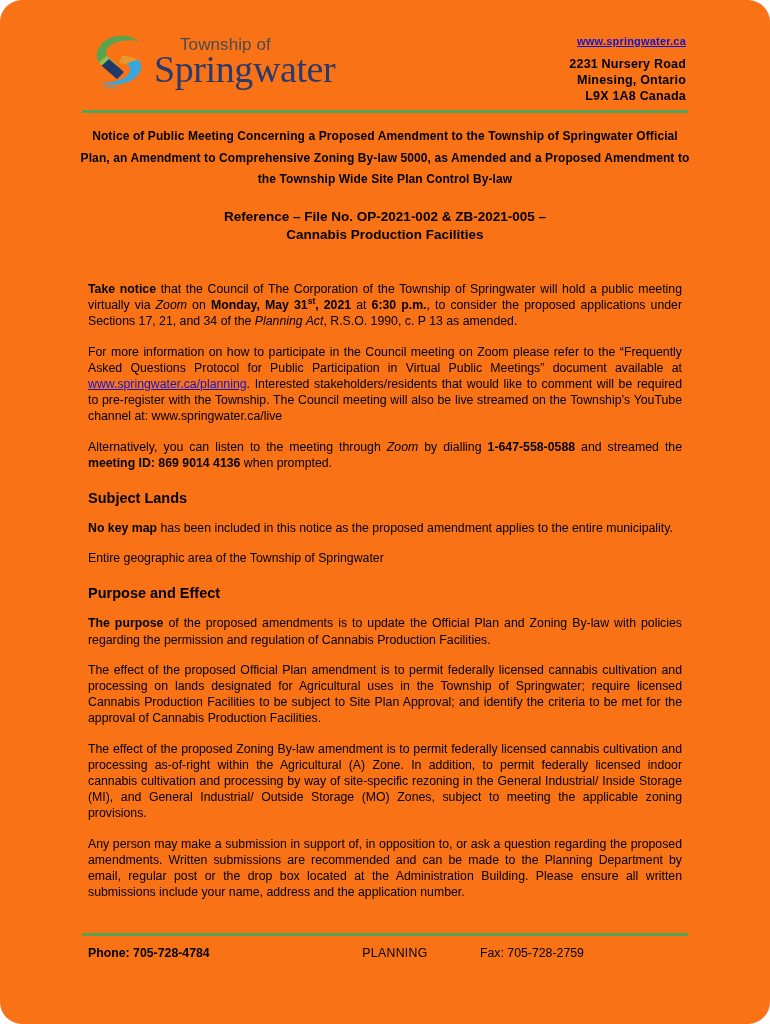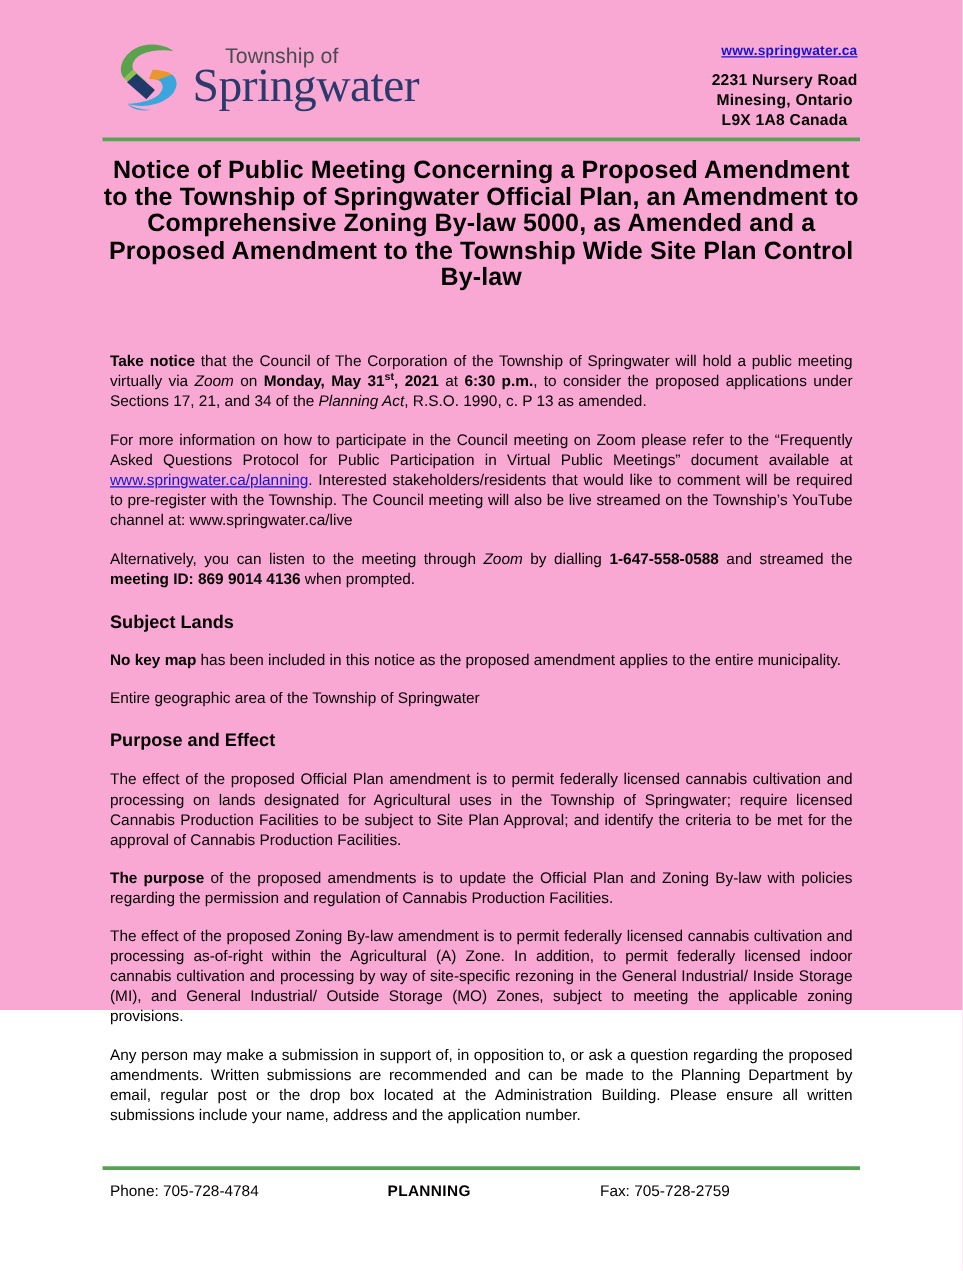--- a/index.html
+++ b/index.html
@@ -11,23 +11,24 @@
   body {
     width: 770px;
     height: 1024px;
     font-family: "Liberation Sans", sans-serif;
     color: #000000;
     overflow: hidden;
   }
   .page {
     position: relative;
     width: 770px;
-    height: 808px;
-    background: #f9a8d4;
+    height: 1024px;
+    background: #f97316;
     box-sizing: border-box;
+    border-radius: 22px;
   }
 
   
   .header {
     position: absolute;
     left: 0; top: 0;
     width: 770px;
     height: 108px;
     display: flex;
     align-items: flex-start;
@@ -71,21 +72,21 @@
     letter-spacing: .2px;
   }
   .addr-url {
     color: #1414d0;
     text-decoration: underline;
     display: block;
     margin-bottom: 7px;
     font-size: 11px;
     font-weight: bold;
   }
-  .addr-line { display: block; text-align: center; }
+  .addr-line { display: block; }
 
   
   .rule {
     position: absolute;
     left: 82px;
     width: 606px;
     height: 3px;
     background: #56a356;
   }
   .rule-top { top: 110px; }
@@ -93,21 +94,21 @@
 
   
   .titles {
     position: absolute;
     left: 78px;
     top: 126px;
     width: 614px;
     text-align: center;
   }
   .doc-title {
-    font-size: 20px;
+    font-size: 12px;
     font-weight: bold;
     line-height: 21.5px;
     letter-spacing: .1px;
     margin: 0;
   }
   .doc-subtitle {
     font-size: 13.5px;
     font-weight: bold;
     line-height: 18px;
     margin: 0;
@@ -148,23 +149,23 @@
     position: absolute;
     left: 88px;
     top: 946px;
     width: 598px;
     display: flex;
     align-items: flex-start;
     font-size: 12.3px;
     line-height: 15px;
   }
   .foot-left { width: 222px; text-align: left; }
-  .foot-mid { width: 170px; text-align: left; font-weight: bold; letter-spacing: .3px; }
+  .foot-mid { width: 170px; text-align: center; font-weight: normal; letter-spacing: .3px; }
   .foot-right { flex: 1; }
-  .foot-sub { display: block; }
+  .foot-sub { display: block; font-weight: bold; }
 </style>
 </head>
 <body>
 
 <div class="page">
 
   <div class="header">
 
     <div class="logo-block">
       <svg class="logo-mark" viewBox="0 0 100 100">
@@ -186,41 +187,45 @@
       <span class="addr-line">2231 Nursery Road</span>
       <span class="addr-line">Minesing, Ontario</span>
       <span class="addr-line">L9X 1A8 Canada</span>
     </div>
   </div>
 
   <div class="rule rule-top"></div>
 
   <div class="titles">
     <h1 class="doc-title">Notice of Public Meeting Concerning a Proposed Amendment to the Township of Springwater Official Plan, an Amendment to Comprehensive Zoning By-law 5000, as Amended and a Proposed Amendment to the Township Wide Site Plan Control By-law</h1>
+    <div class="doc-subtitle">
+      <span>Reference – File No. OP-2021-002 &amp; ZB-2021-005 –</span><br>
+      <span>Cannabis Production Facilities</span>
+    </div>
   </div>
 
   <div class="body-area">
 
     <p class="para"><span class="b">Take notice</span><span> that the Council of The Corporation of the Township of Springwater will hold a public meeting virtually via </span><span class="i">Zoom</span><span> on </span><span class="b nowrap"><span>Monday, May 31</span><sup>st</sup><span>, 2021</span></span><span> at </span><span class="b">6:30 p.m.</span><span>, to consider the proposed applications under Sections 17, 21, and 34 of the </span><span class="i">Planning Act</span><span>, R.S.O. 1990, c. P 13 as amended.</span></p>
 
     <p class="para"><span>For more information on how to participate in the Council meeting on Zoom please refer to the “Frequently Asked Questions Protocol for Public Participation in Virtual Public Meetings” document available at </span><a class="lnk" href="#">www.springwater.ca/planning</a><span>. Interested stakeholders/residents that would like to comment will be required to pre-register with the Township. The Council meeting will also be live streamed on the Township’s YouTube channel at: www.springwater.ca/live</span></p>
 
     <p class="para"><span>Alternatively, you can listen to the meeting through </span><span class="i">Zoom</span><span> by dialling </span><span class="b nowrap">1-647-558-0588</span><span> and streamed the </span><span class="b">meeting ID: 869 9014 4136</span><span> when prompted.</span></p>
 
     <h2 class="sec-head">Subject Lands</h2>
 
     <p class="para"><span class="b">No key map</span><span> has been included in this notice as the proposed amendment applies to the entire municipality.</span></p>
 
     <p class="para">Entire geographic area of the Township of Springwater</p>
 
     <h2 class="sec-head">Purpose and Effect</h2>
 
+    <p class="para"><span class="b">The purpose</span><span> of the proposed amendments is to update the Official Plan and Zoning By-law with policies regarding the permission and regulation of Cannabis Production Facilities.</span></p>
+
     <p class="para">The effect of the proposed Official Plan amendment is to permit federally licensed cannabis cultivation and processing on lands designated for Agricultural uses in the Township of Springwater; require licensed Cannabis Production Facilities to be subject to Site Plan Approval; and identify the criteria to be met for the approval of Cannabis Production Facilities.</p>
-
-    <p class="para"><span class="b">The purpose</span><span> of the proposed amendments is to update the Official Plan and Zoning By-law with policies regarding the permission and regulation of Cannabis Production Facilities.</span></p>
 
     <p class="para">The effect of the proposed Zoning By-law amendment is to permit federally licensed cannabis cultivation and processing as-of-right within the Agricultural (A) Zone. In addition, to permit federally licensed indoor cannabis cultivation and processing by way of site-specific rezoning in the General Industrial/ Inside Storage (MI), and General Industrial/ Outside Storage (MO) Zones, subject to meeting the applicable zoning provisions.</p>
 
     <p class="para last">Any person may make a submission in support of, in opposition to, or ask a question regarding the proposed amendments. Written submissions are recommended and can be made to the Planning Department by email, regular post or the drop box located at the Administration Building. Please ensure all written submissions include your name, address and the application number.</p>
   </div>
 
   <div class="rule rule-bottom"></div>
 
   <div class="footer">
     <div class="foot-left">

